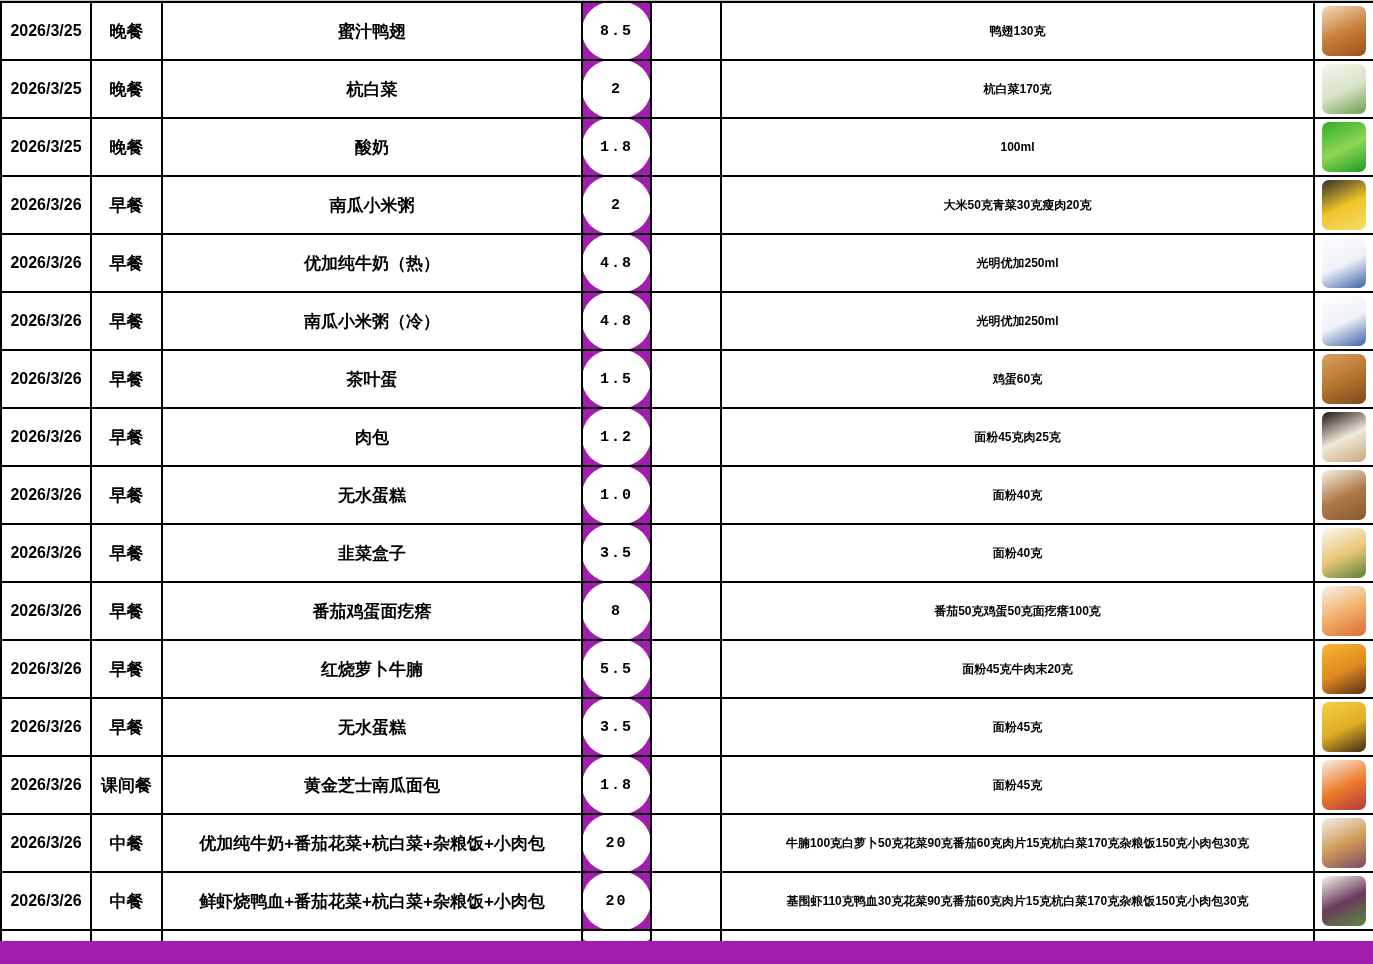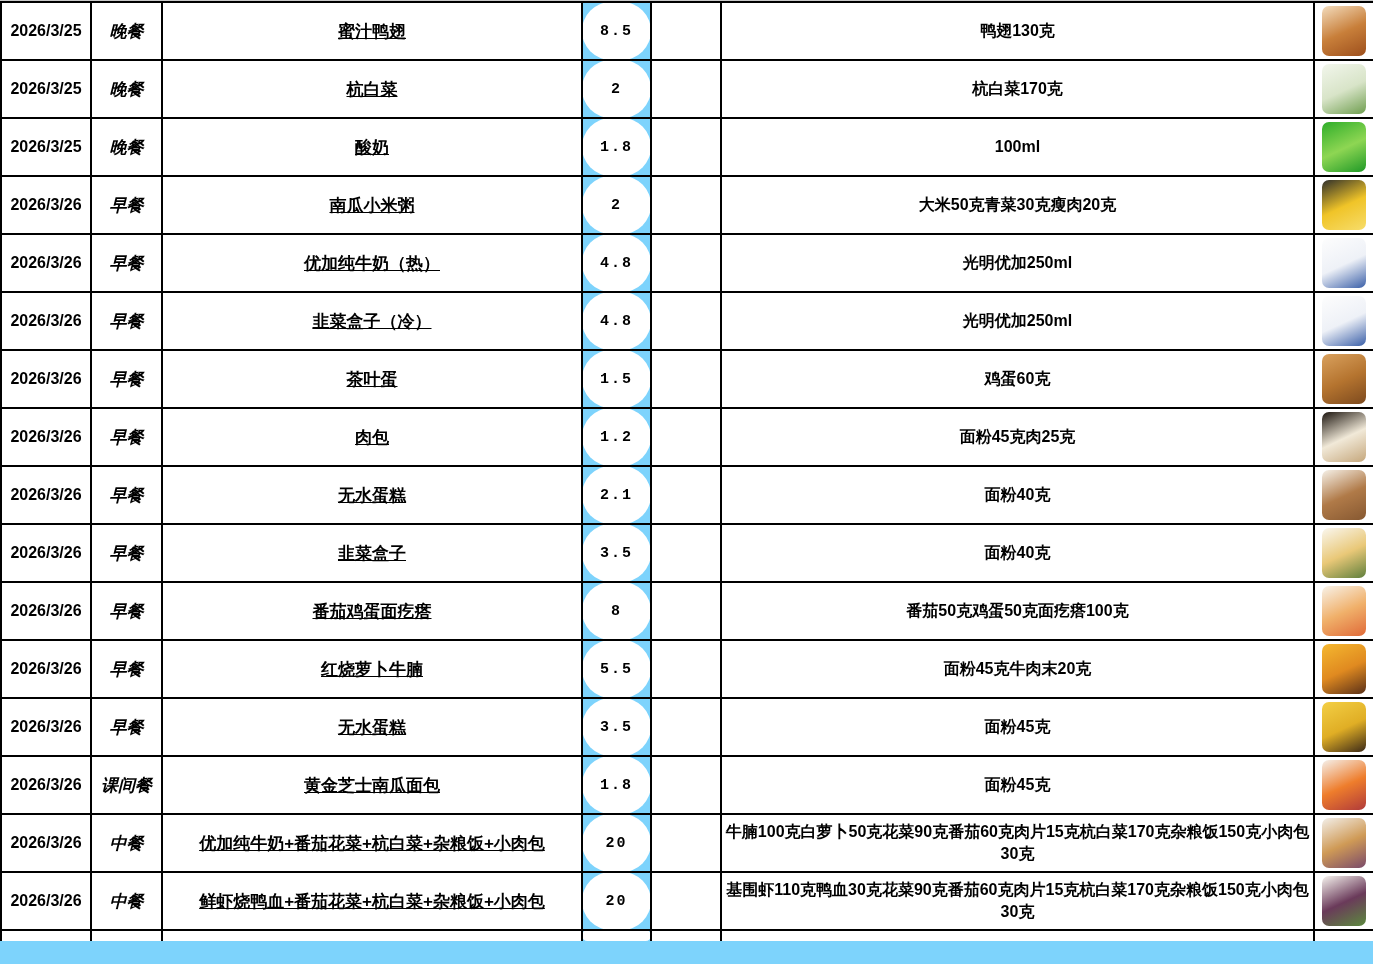--- a/index.html
+++ b/index.html
@@ -5,46 +5,46 @@
   html, body {
     margin: 0;
     padding: 0;
     background: #ffffff;
   }
   .screen {
     position: relative;
     width: 1373px;
     height: 964px;
     overflow: hidden;
-    background: #7dd3fc;
+    background: #a21caf;
     border-top: 1px solid #c9c9c9; 
     font-family: "Liberation Sans", "DejaVu Sans", sans-serif;
   }
   table.menu {
     border-collapse: collapse;
     table-layout: fixed;
     width: 1373px;
   }
   table.menu td {
     border: 2px solid #000000;
     padding: 0;
     text-align: center;
     vertical-align: middle;
     overflow: hidden;
     height: 56px; 
     color: #000000;
     font-weight: 700;
     background: #ffffff;
   }
   td.c-date  { font-size: 16px; letter-spacing: 0px; }
-  td.c-meal  { font-size: 17px; font-style: italic; }
-  td.c-dish  { font-size: 17px; text-decoration: underline; }
+  td.c-meal  { font-size: 17px; }
+  td.c-dish  { font-size: 17px; }
   td.c-price { font-size: 15px; letter-spacing: 2px; font-family: "Liberation Mono", "DejaVu Sans Mono", monospace; font-weight: 700; border-radius: 29px; }
   td.c-note  { font-size: 15px; }
-  td.c-ingr  { font-size: 16px; line-height: 1.4; padding: 0 2px; margin-top: 8px; }
+  td.c-ingr  { font-size: 12px; line-height: 1.4; padding: 0 2px; margin-top: 8px; }
   td.c-img   { padding: 0; }
   .thumb {
     width: 44px;
     height: 50px;
     margin: 0 auto;
     border-radius: 7px;
     background: #eee;
   }
   tr.partial-row td { height: 10px; border-bottom: none; }
 </style>
@@ -179,21 +179,21 @@
     </td>
   </tr>
         <tr>
     <td class="c-date">
       <span>2026/3/26</span>
     </td>
     <td class="c-meal">
       <span>早餐</span>
     </td>
     <td class="c-dish">
-      <span>韭菜盒子（冷）</span>
+      <span>南瓜小米粥（冷）</span>
     </td>
     <td class="c-price">
       <span>4.8</span>
     </td>
     <td class="c-note">
       <span></span>
     </td>
     <td class="c-ingr">
       <span>光明优加250ml</span>
     </td>
@@ -251,21 +251,21 @@
     <td class="c-date">
       <span>2026/3/26</span>
     </td>
     <td class="c-meal">
       <span>早餐</span>
     </td>
     <td class="c-dish">
       <span>无水蛋糕</span>
     </td>
     <td class="c-price">
-      <span>2.1</span>
+      <span>1.0</span>
     </td>
     <td class="c-note">
       <span></span>
     </td>
     <td class="c-ingr">
       <span>面粉40克</span>
     </td>
     <td class="c-img">
       <div class="thumb" style="background: linear-gradient(155deg, rgb(246, 241, 232) 0%, rgb(176, 122, 72) 52%, rgb(134, 88, 49) 100%);"></div>
     </td>

